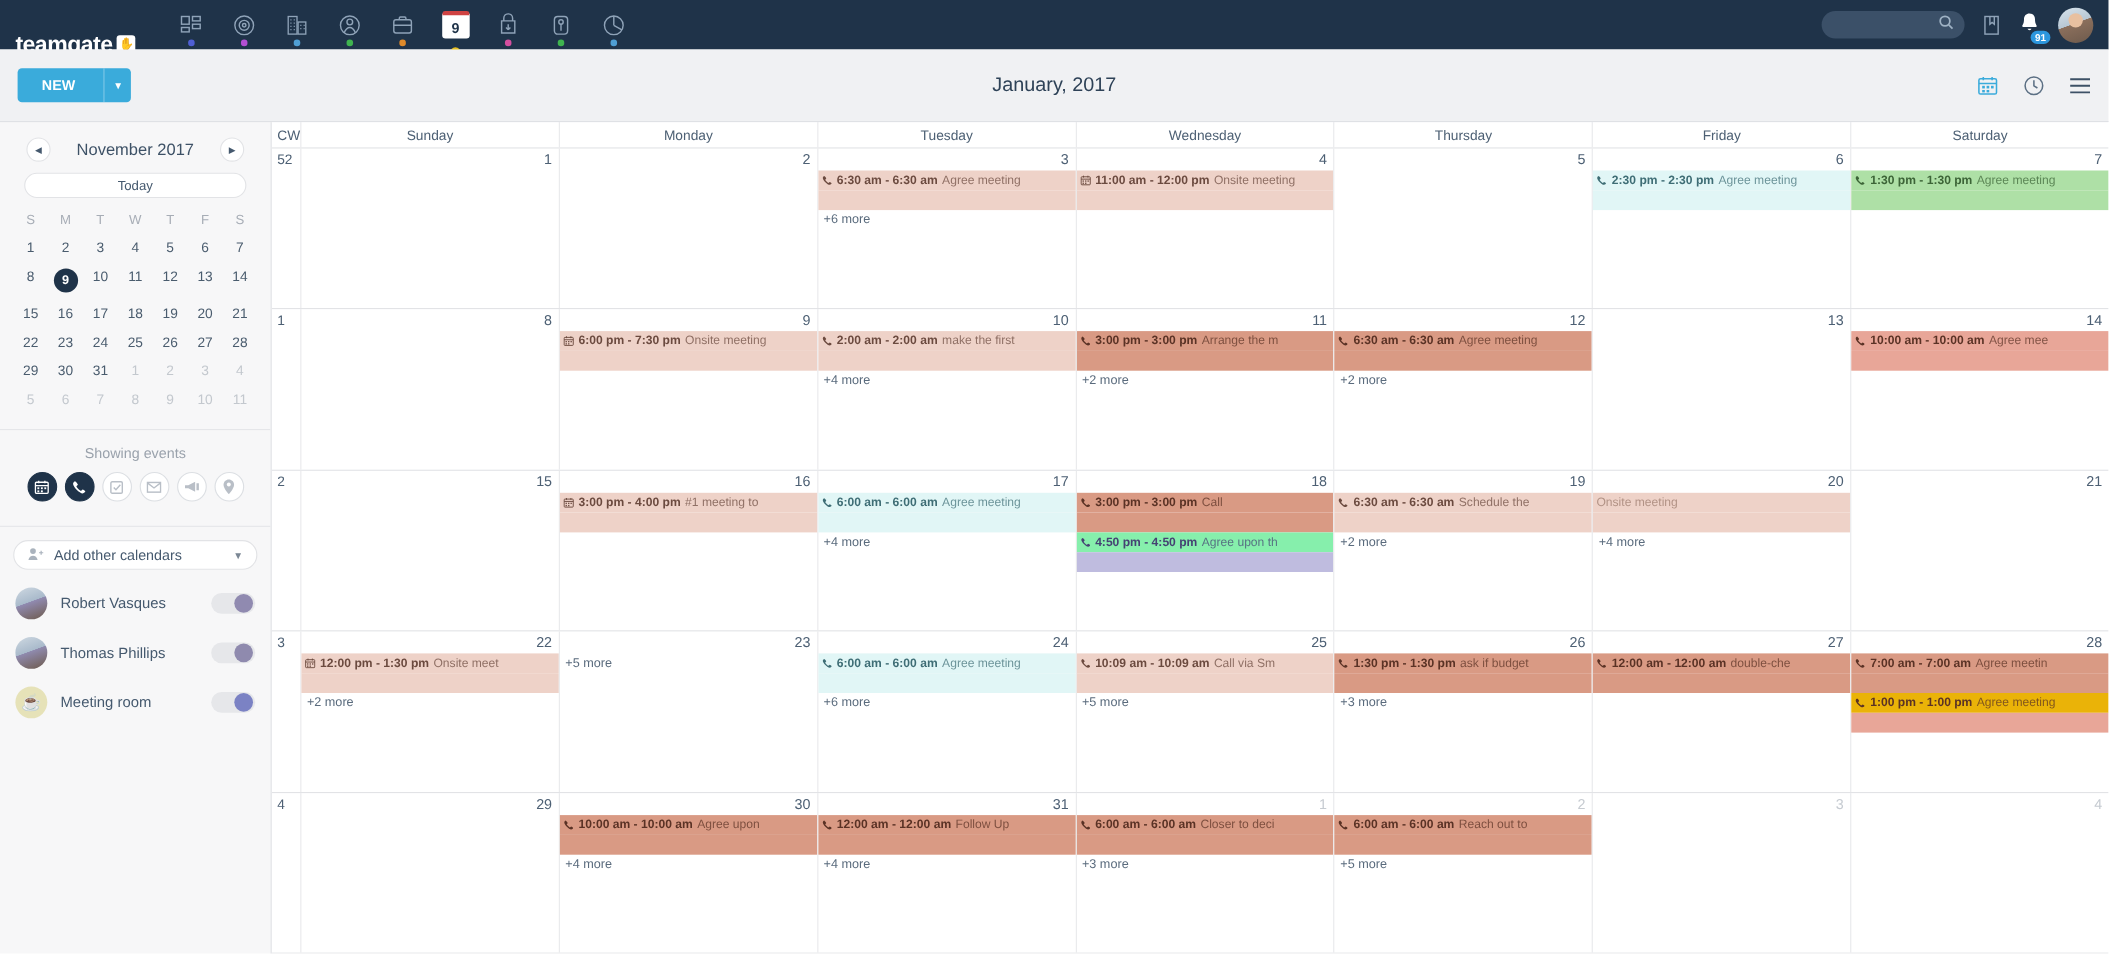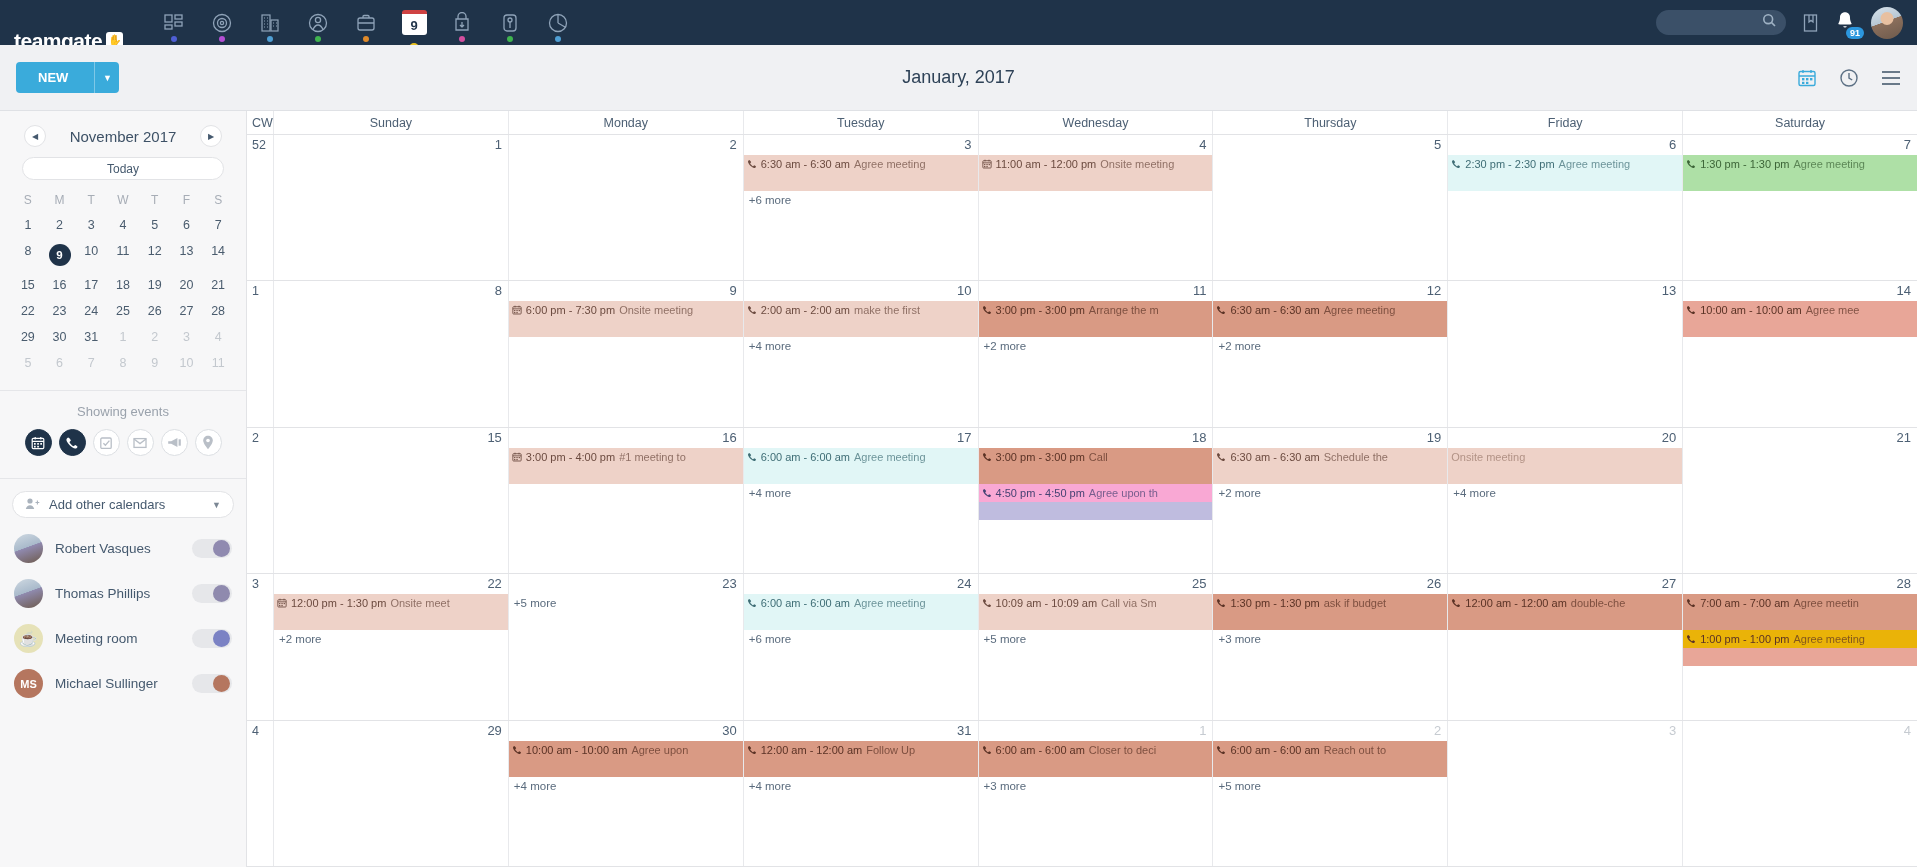--- a/index.html
+++ b/index.html
@@ -218,21 +218,21 @@
     text-align: right; font-size: 13px; color: #4d6074;
     padding: 2px 6px 3px 0;
   }
   .day-num.muted { color: #c6cbd1; }
   .events { display: flex; flex-direction: column; }
   .event {
     height: 18px; display: flex; align-items: center; gap: 4px;
     padding: 0 3px; font-size: 11px; white-space: nowrap; overflow: hidden;
     cursor: pointer;
   }
-  .event .etime { font-weight: normal; text-align: right; }
+  .event .etime { font-weight: bold; text-align: right; }
   .event .etitle { opacity: .72; }
   .event .eicon { flex: 0 0 auto; display: flex; align-items: center; }
   .evblock { cursor: pointer; }
   .more-link {
     font-size: 11.5px; color: #5a6b7d; padding: 3px 0 0 5px; cursor: pointer;
   }
   .ev-pad { }
 </style>
 </head>
 <body>
@@ -574,27 +574,20 @@
             <div class="knob" style="background: rgb(143, 138, 174);"></div>
           </div>
         </div>
         <div class="user-row">
           <div class="u-avatar" style="background: rgb(230, 226, 184); font-size: 15px;">☕</div>
           <div class="u-name">Meeting room</div>
           <div class="toggle">
             <div class="knob" style="background: rgb(123, 130, 196);"></div>
           </div>
         </div>
-        <div class="user-row">
-          <div class="u-avatar" style="background: rgb(181, 118, 95);">MS</div>
-          <div class="u-name">Michael Sullinger</div>
-          <div class="toggle">
-            <div class="knob" style="background: rgb(181, 118, 95);"></div>
-          </div>
-        </div>
       </div>
   </div>
 
   <div class="calendar">
     <div class="cal-head" id="cal-head">
         <div class="cw-col" style="font-size: 12.5px; color: rgb(77, 96, 116); line-height: 24px; padding-left: 5px;">CW</div>
         <div class="dow-cell">Sunday</div>
         <div class="dow-cell">Monday</div>
         <div class="dow-cell">Tuesday</div>
         <div class="dow-cell">Wednesday</div>
@@ -841,21 +834,21 @@
               <div class="event evblock" style="background: rgb(217, 154, 132); color: rgb(90, 50, 37);">
                 <span class="eicon">
                   <svg width="10" height="10" viewBox="0 0 14 14">
                     <path d="M3.3 1.4c-.6 0-1.9 1.3-1.9 2.4 0 2.9 5.9 8.8 8.8 8.8 1.1 0 2.4-1.3 2.4-1.9 0-.3-2-1.8-2.4-1.8-.5 0-1.2 1.3-1.7 1.3-.7 0-4-3.3-4-4 0-.5 1.3-1.2 1.3-1.7 0-.4-1.5-2.4-1.8-2.4z" fill="currentColor"></path>
                   </svg>
                 </span>
                 <span class="etime">3:00 pm - 3:00 pm</span>
                 <span class="etitle">Call</span>
               </div>
               <div class="ev-pad" style="height: 18px; background: rgb(217, 154, 132);"></div>
-              <div class="event evblock" style="background: #f9a8d4; color: rgb(69, 66, 115);">
+              <div class="event evblock" style="background: #86efac; color: rgb(69, 66, 115);">
                 <span class="eicon">
                   <svg width="10" height="10" viewBox="0 0 14 14">
                     <path d="M3.3 1.4c-.6 0-1.9 1.3-1.9 2.4 0 2.9 5.9 8.8 8.8 8.8 1.1 0 2.4-1.3 2.4-1.9 0-.3-2-1.8-2.4-1.8-.5 0-1.2 1.3-1.7 1.3-.7 0-4-3.3-4-4 0-.5 1.3-1.2 1.3-1.7 0-.4-1.5-2.4-1.8-2.4z" fill="currentColor"></path>
                   </svg>
                 </span>
                 <span class="etime">4:50 pm - 4:50 pm</span>
                 <span class="etitle">Agree upon th</span>
               </div>
               <div class="ev-pad" style="height: 18px; background: rgb(191, 188, 223);"></div>
             </div>

